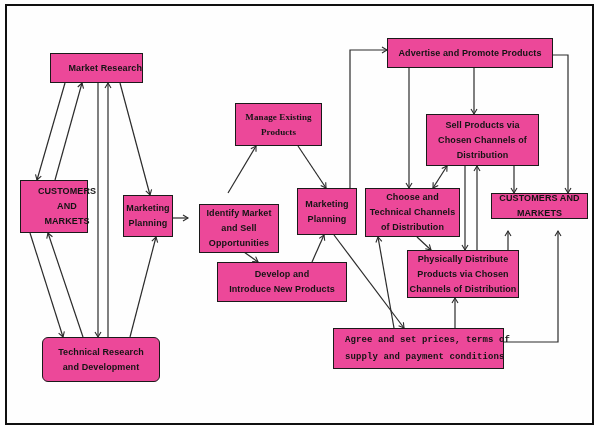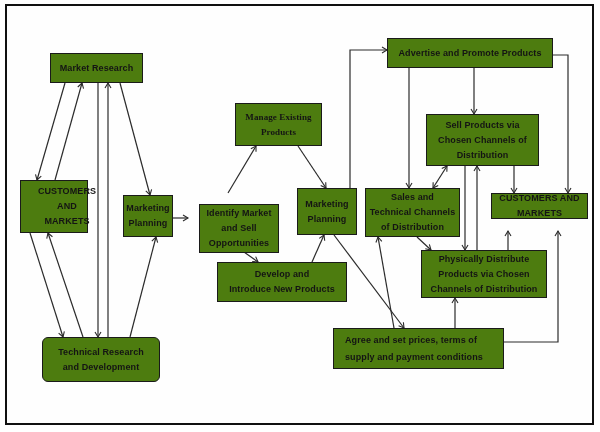--- a/index.html
+++ b/index.html
@@ -39,38 +39,39 @@
     position: absolute;
     left: 0;
     top: 0;
     width: 600px;
     height: 432px;
     z-index: 2;
   }
   .node {
     position: absolute;
     box-sizing: border-box;
-    background: #4d7c0f;
+    background: #ec4899;
     border: 1.4px solid #1a1a1a;
     display: flex;
     flex-direction: column;
     align-items: center;
     justify-content: center;
     text-align: center;
     font-weight: 700;
     font-size: 9px;
     line-height: 15px;
     color: #141414;
     letter-spacing: 0.1px;
   }
   .node.left {
     align-items: flex-start;
     text-align: left;
     padding-left: 11px;
     line-height: 17px;
+    font-family: Liberation Mono, monospace;
   }
   .node-line {
     white-space: nowrap;
   }
 </style>
 </head>
 <body>
 
 <div id="stage">
   <div id="frame"></div>
@@ -102,21 +103,21 @@
       <polyline points="514,166 514,193" marker-end="url(#ah)"></polyline>
       <polyline points="465,166 465,250" marker-end="url(#ah)"></polyline>
       <polyline points="477,250 477,166" marker-end="url(#ah)"></polyline>
       <polyline points="417,237 431,250" marker-end="url(#ah)"></polyline>
       <polyline points="508,250 508,231" marker-end="url(#ah)"></polyline>
       <polyline points="455,328 455,298" marker-end="url(#ah)"></polyline>
       <polyline points="394,328 378,237" marker-end="url(#ah)"></polyline>
       <polyline points="504,342 558,342 558,231" marker-end="url(#ah)"></polyline>
     </svg>
   <div id="nodes">
-      <div class="node" style="left: 50px; top: 53px; width: 93px; height: 30px;">
+      <div class="node" style="left: 50px; top: 53px; width: 93px; height: 30px; align-items: flex-end;">
         <div class="node-line">Market Research</div>
       </div>
       <div class="node" style="left: 20px; top: 180px; width: 68px; height: 53px; padding-left: 26px;">
         <div class="node-line">CUSTOMERS</div>
         <div class="node-line">AND</div>
         <div class="node-line">MARKETS</div>
       </div>
       <div class="node" style="left: 123px; top: 195px; width: 50px; height: 42px;">
         <div class="node-line">Marketing</div>
         <div class="node-line">Planning</div>
@@ -136,29 +137,29 @@
       </div>
       <div class="node" style="left: 387px; top: 38px; width: 166px; height: 30px;">
         <div class="node-line">Advertise and Promote Products</div>
       </div>
       <div class="node" style="left: 426px; top: 114px; width: 113px; height: 52px;">
         <div class="node-line">Sell Products via</div>
         <div class="node-line">Chosen Channels of</div>
         <div class="node-line">Distribution</div>
       </div>
       <div class="node" style="left: 365px; top: 188px; width: 95px; height: 49px;">
-        <div class="node-line">Sales and</div>
+        <div class="node-line">Choose and</div>
         <div class="node-line">Technical Channels</div>
         <div class="node-line">of Distribution</div>
       </div>
       <div class="node" style="left: 491px; top: 193px; width: 97px; height: 26px;">
         <div class="node-line">CUSTOMERS AND</div>
         <div class="node-line">MARKETS</div>
       </div>
-      <div class="node" style="left: 407px; top: 250px; width: 126px; height: 48px; margin-left: 14px;">
+      <div class="node" style="left: 407px; top: 250px; width: 112px; height: 48px;">
         <div class="node-line">Physically Distribute</div>
         <div class="node-line">Products via Chosen</div>
         <div class="node-line">Channels of Distribution</div>
       </div>
       <div class="node" style="left: 217px; top: 262px; width: 130px; height: 40px;">
         <div class="node-line">Develop and</div>
         <div class="node-line">Introduce New Products</div>
       </div>
       <div class="node" style="left: 42px; top: 337px; width: 118px; height: 45px; border-radius: 6px;">
         <div class="node-line">Technical Research</div>

